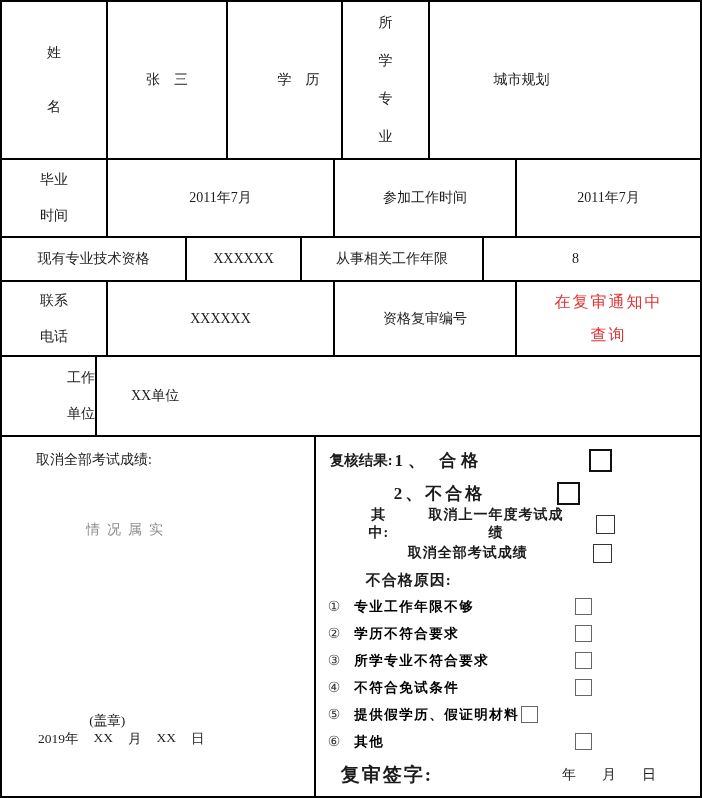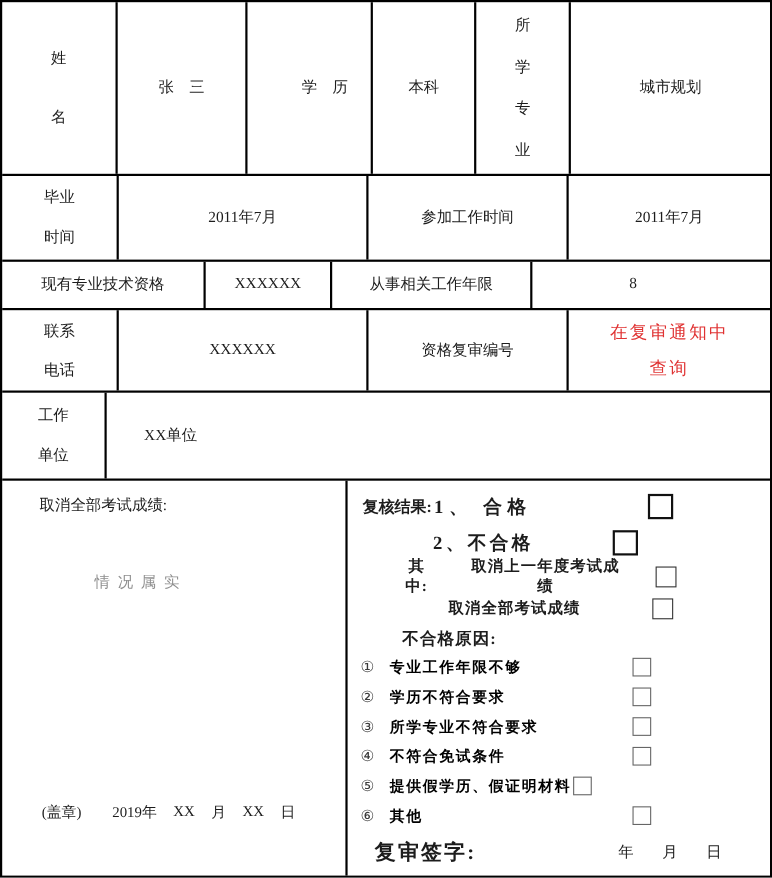--- a/index.html
+++ b/index.html
@@ -22,21 +22,21 @@
   .gap-two>div{margin:9px 0;}
   .gap-major>div{margin:10px 0;}
   .gap-red>div{margin:6px 0;}
   .ls-wide{letter-spacing:1em;margin-right:-1em;}
   .left-align{justify-content:flex-start;text-align:left;}
   .red-text{font-size:16px;letter-spacing:2px;}
   
   .opinion{position:relative;display:block;}
   .opinion-title{position:absolute;left:34px;top:14px;font-size:14px;}
   .opinion-body{position:absolute;left:84px;top:84px;font-size:14px;letter-spacing:7px;}
-  .opinion-footer{position:absolute;left:36px;bottom:48px;display:flex;align-items:center;font-size:13.5px;}
+  .opinion-footer{position:absolute;left:36px;bottom:48px;display:flex;align-items:center;font-size:13.5px;flex-direction:column;}
   .opinion-seal{margin-right:28px;}
   .opinion-date{display:flex;gap:15px;}
   
   .review{display:block;padding-top:6px;}
   .rline{display:flex;align-items:center;box-sizing:border-box;}
   .l1{height:34px;padding-left:14px;}
   .l1 .result-label{font-weight:bold;font-size:14.5px;}
   .l1 .opt1{font-weight:bold;font-size:17px;letter-spacing:5px;margin-left:2px;}
   .l2{height:32px;padding-left:78px;}
   .l2 .opt2{font-weight:bold;font-size:17px;letter-spacing:3px;}
@@ -69,23 +69,20 @@
           <div>姓</div>
           <div>名</div>
         </div>
     </div>
     <div class="cell" style="width:120px;">
       <span class="ls-wide">张三</span>
     </div>
     <div class="cell" style="width:115px;padding-left:28px;">
       <span class="ls-wide">学历</span>
     </div>
-    <div class="cell" style="width:95px;">
-      <span>本科</span>
-    </div>
     <div class="cell" style="width:87px;">
       <div class="vstack gap-major">
           <div>所</div>
           <div>学</div>
           <div>专</div>
           <div>业</div>
         </div>
     </div>
     <div class="cell last" style="width:183px;">
       <span>城市规划</span>
@@ -140,21 +137,21 @@
     </div>
     <div class="cell last" style="width:183px;">
       <div class="vstack gap-red red-text" style="color: rgb(224, 51, 51);">
           <div>在复审通知中</div>
           <div>查询</div>
         </div>
     </div>
   </div>
 
   <div class="row" style="top:355px;height:80px;">
-    <div class="cell" style="width:95px;">
+    <div class="cell" style="width:95px;justify-content:flex-end;">
       <div class="vstack gap-two">
           <div>工作</div>
           <div>单位</div>
         </div>
     </div>
     <div class="cell last left-align" style="width:592px;padding-left:34px;">
       <span>XX单位</span>
     </div>
   </div>
 

